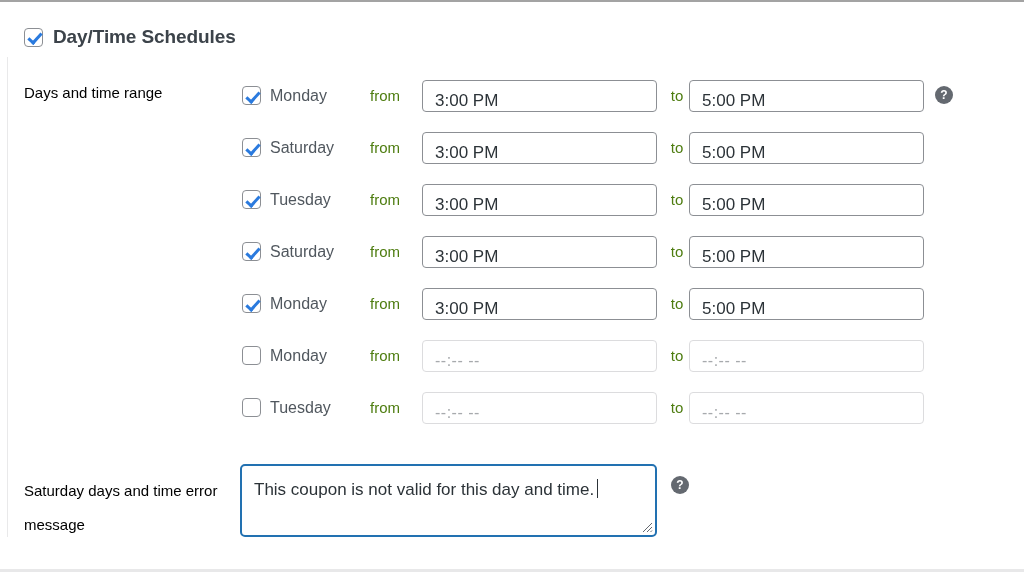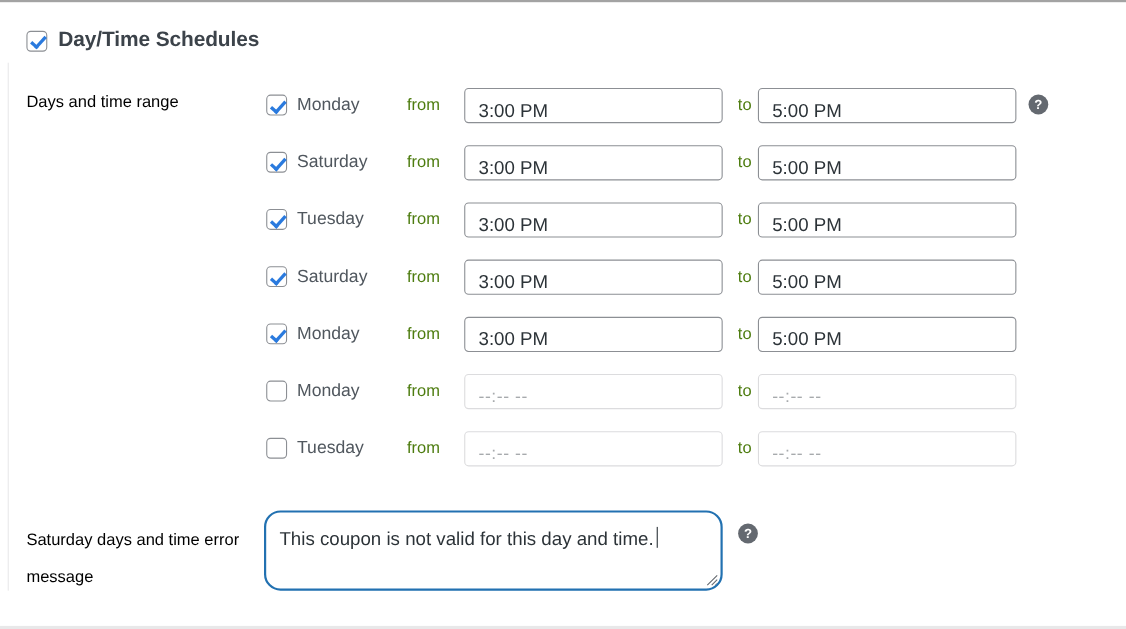--- a/index.html
+++ b/index.html
@@ -174,21 +174,21 @@
   .msg-wrap {
     position: absolute;
     left: 240px;
     top: 462px;
   }
   .msg-box {
     width: 417px;
     height: 73px;
     box-sizing: border-box;
     border: 2px solid #2271b1;
-    border-radius: 15px;
+    border-radius: 5px;
     background: #fff;
     padding: 8px 12px;
     font-family: "Liberation Sans", sans-serif;
     font-size: 17px;
     line-height: 31px;
     color: #2c3338;
     position: relative;
     overflow: hidden;
   }
   .caret {

